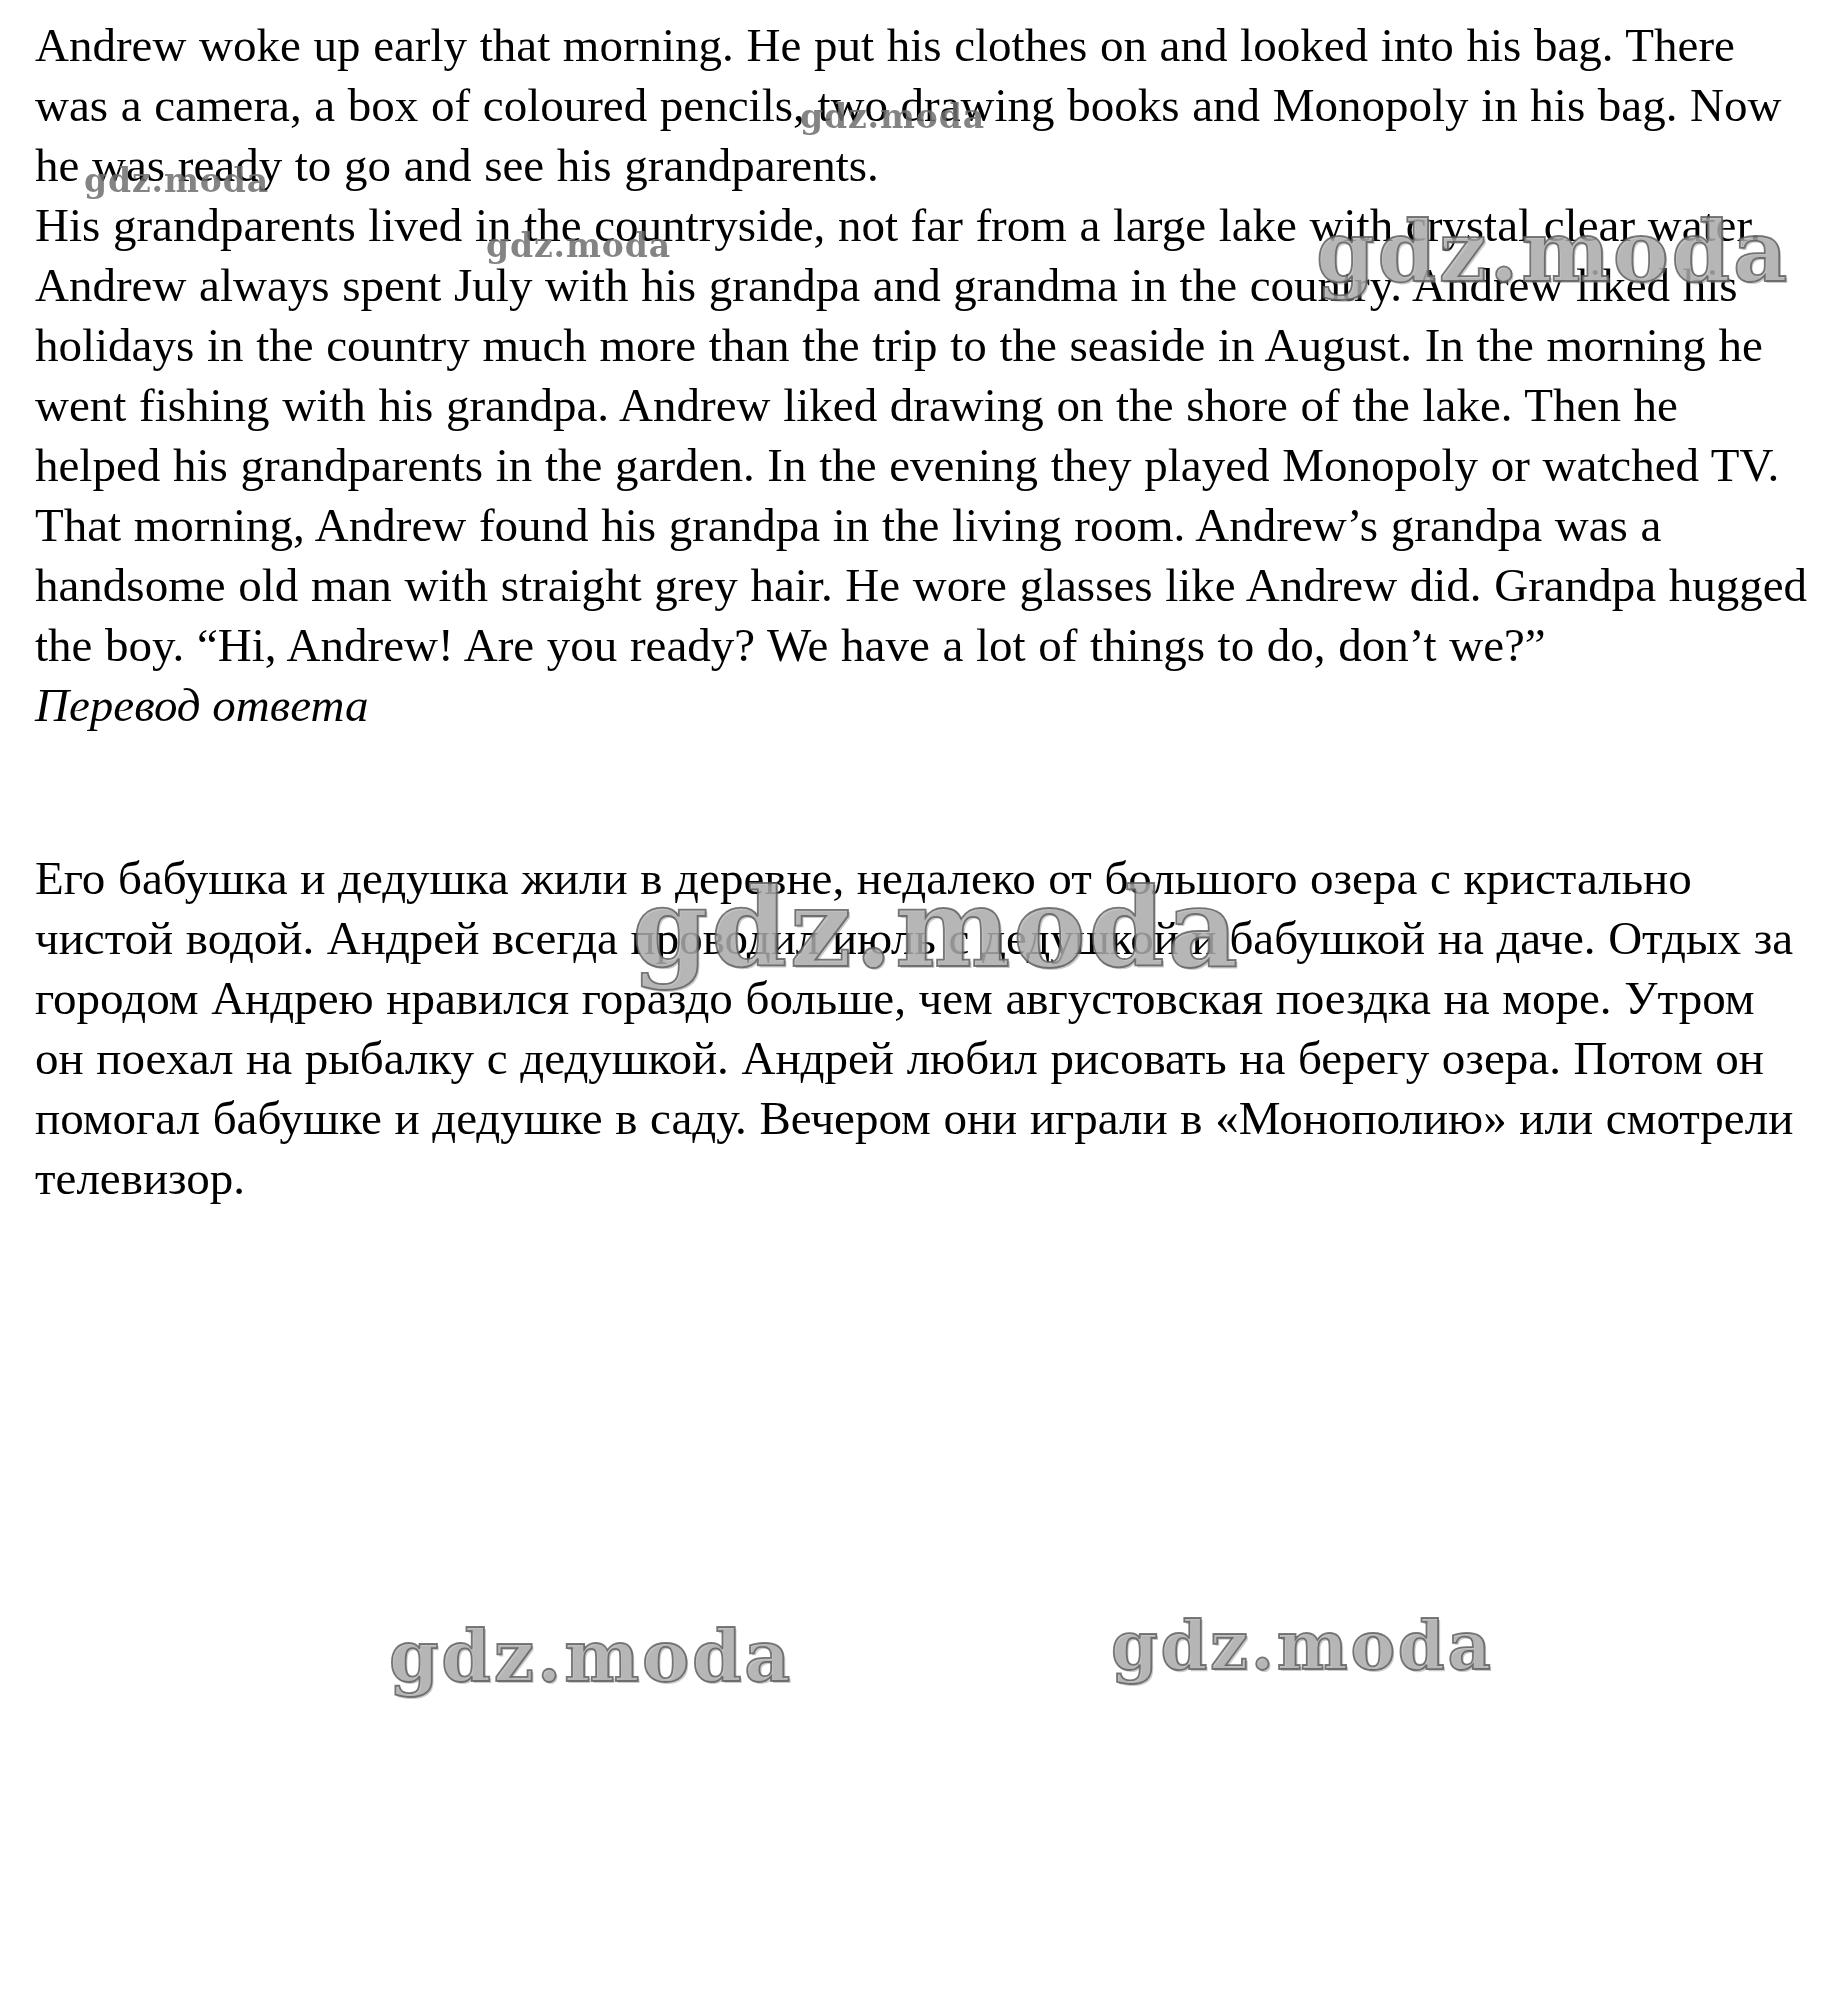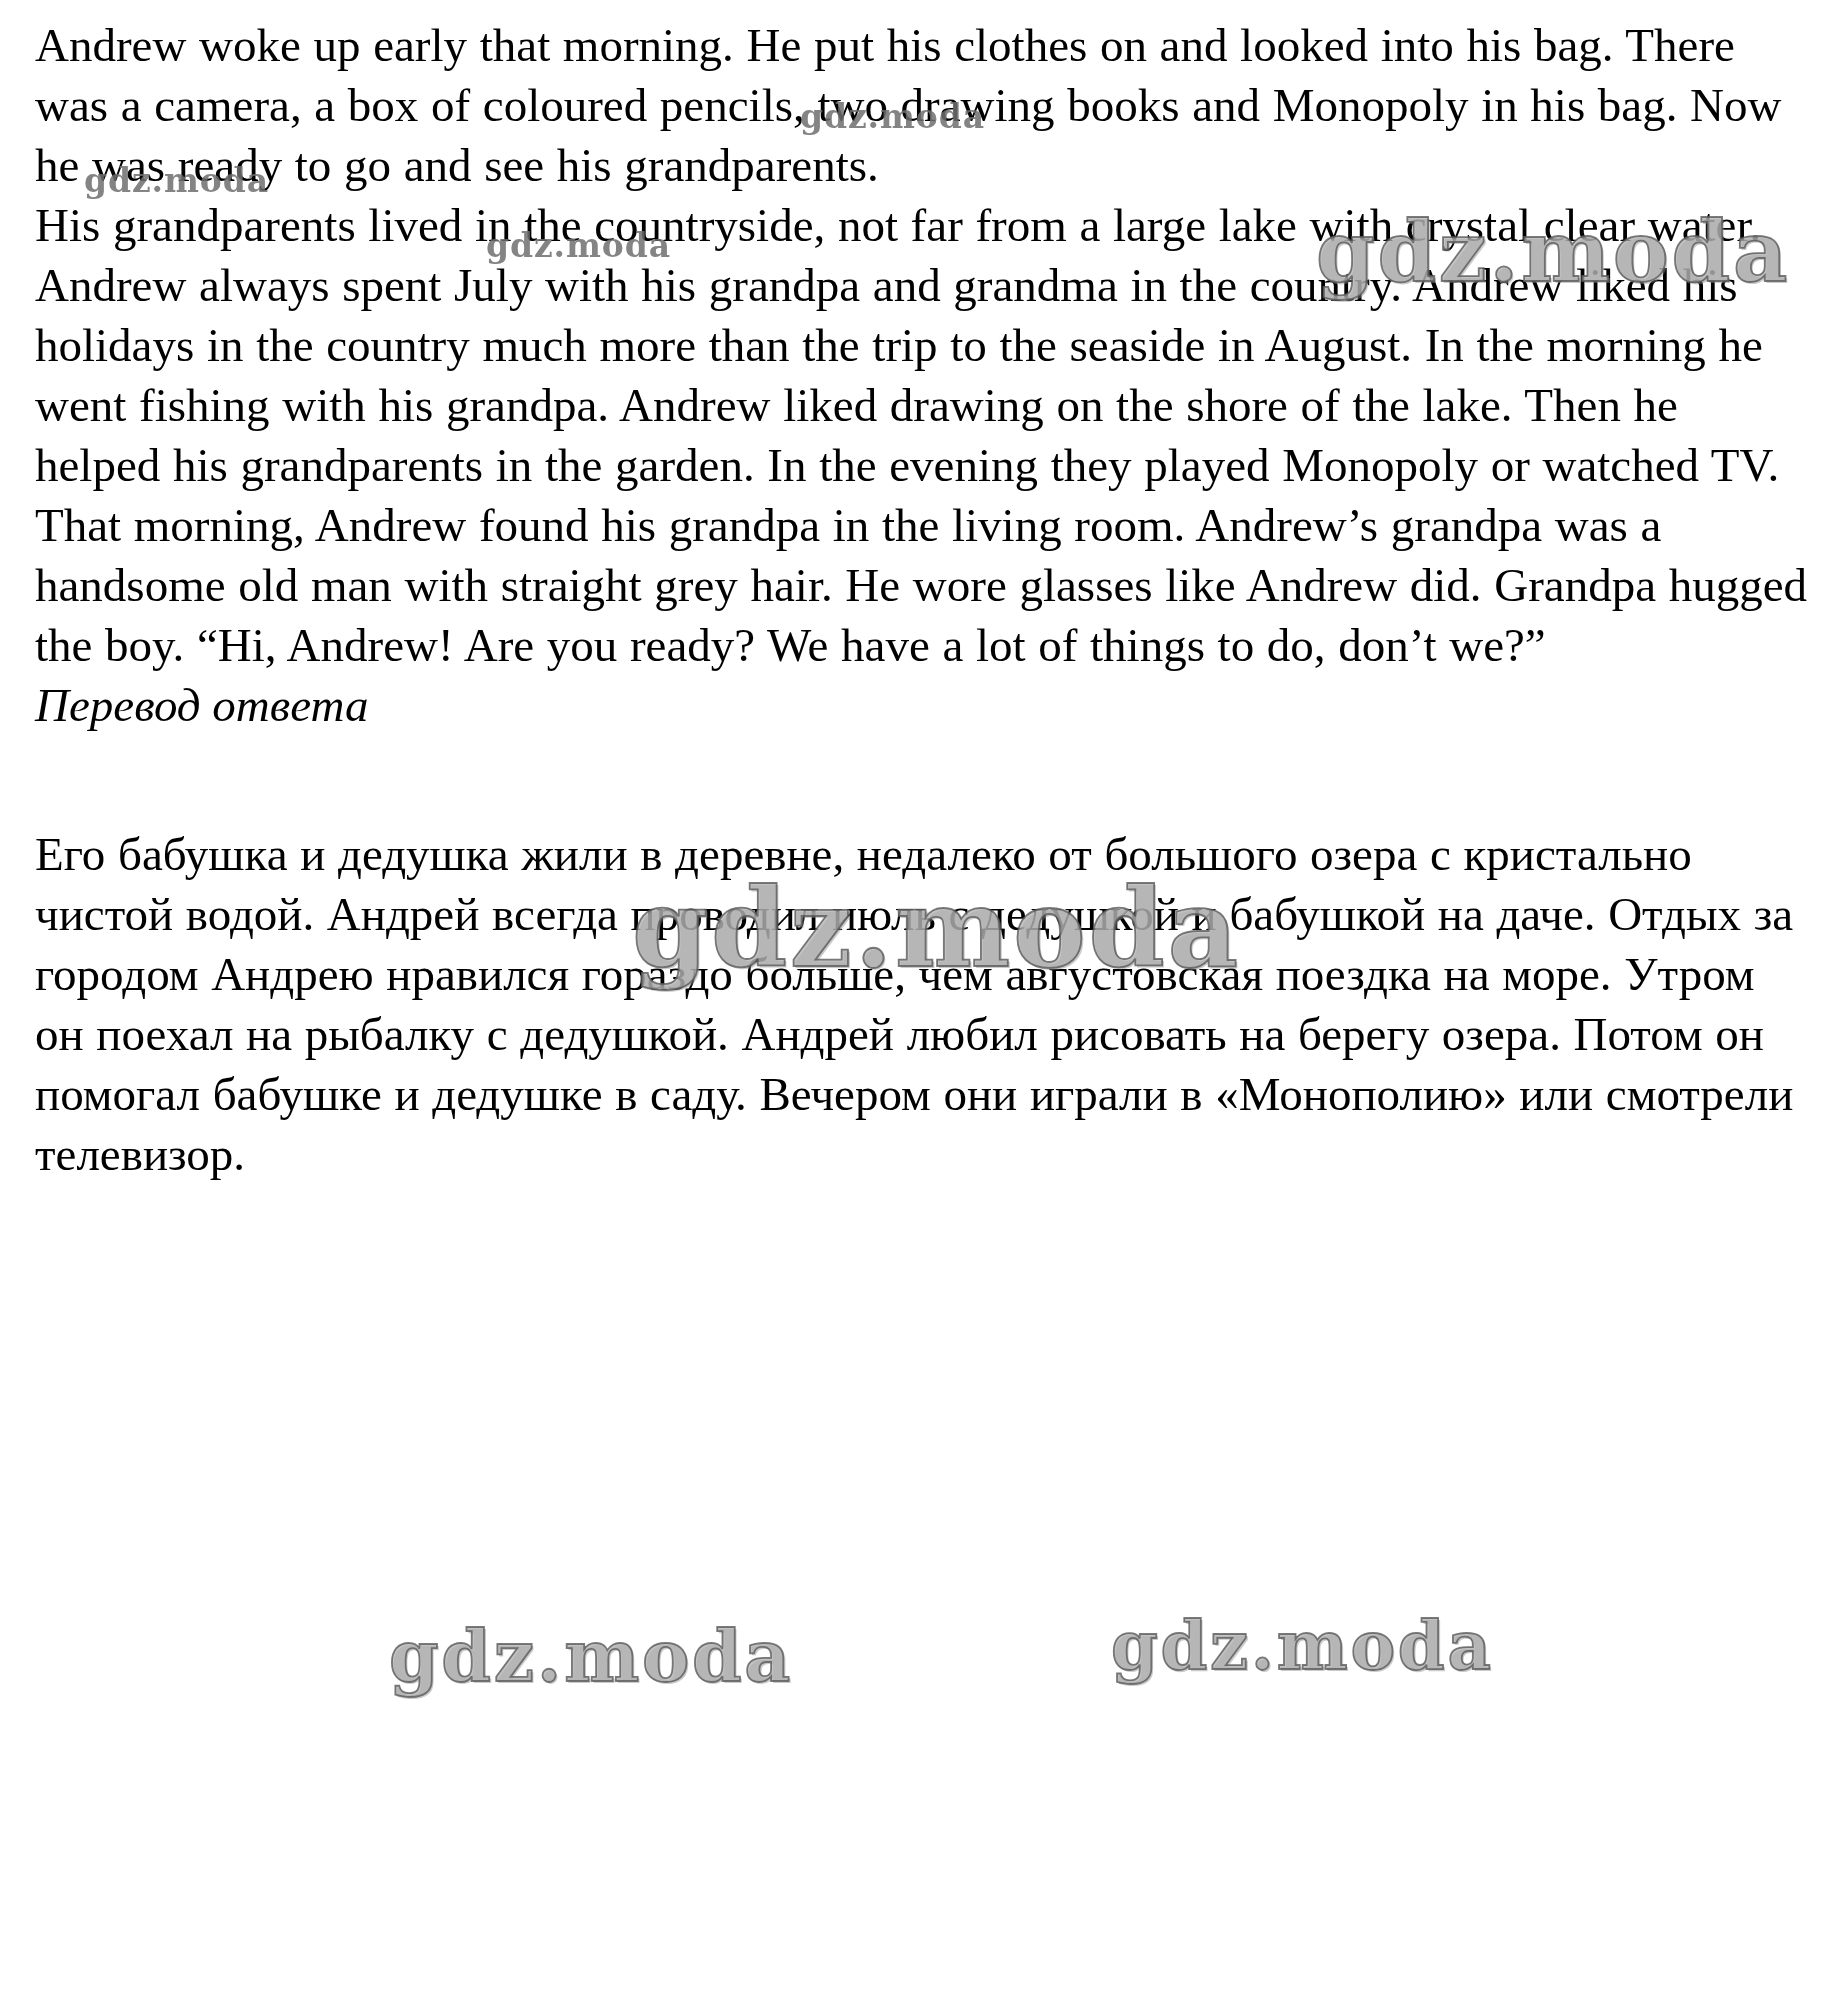--- a/index.html
+++ b/index.html
@@ -25,21 +25,21 @@
   }
   .label {
     font-style: italic;
     margin: 0;
   }
   .answer-label {
     margin-bottom: 53px;
   }
   .translation-label {
     margin-top: 0;
-    margin-bottom: 89px;
+    margin-bottom: 113px;
   }
   p.bodytext {
     margin: 0;
     text-align: left;
     word-spacing: 0.9px;
   }
   
   .wm {
     position: absolute;
     font-family: "DejaVu Serif", "Liberation Serif", serif;

